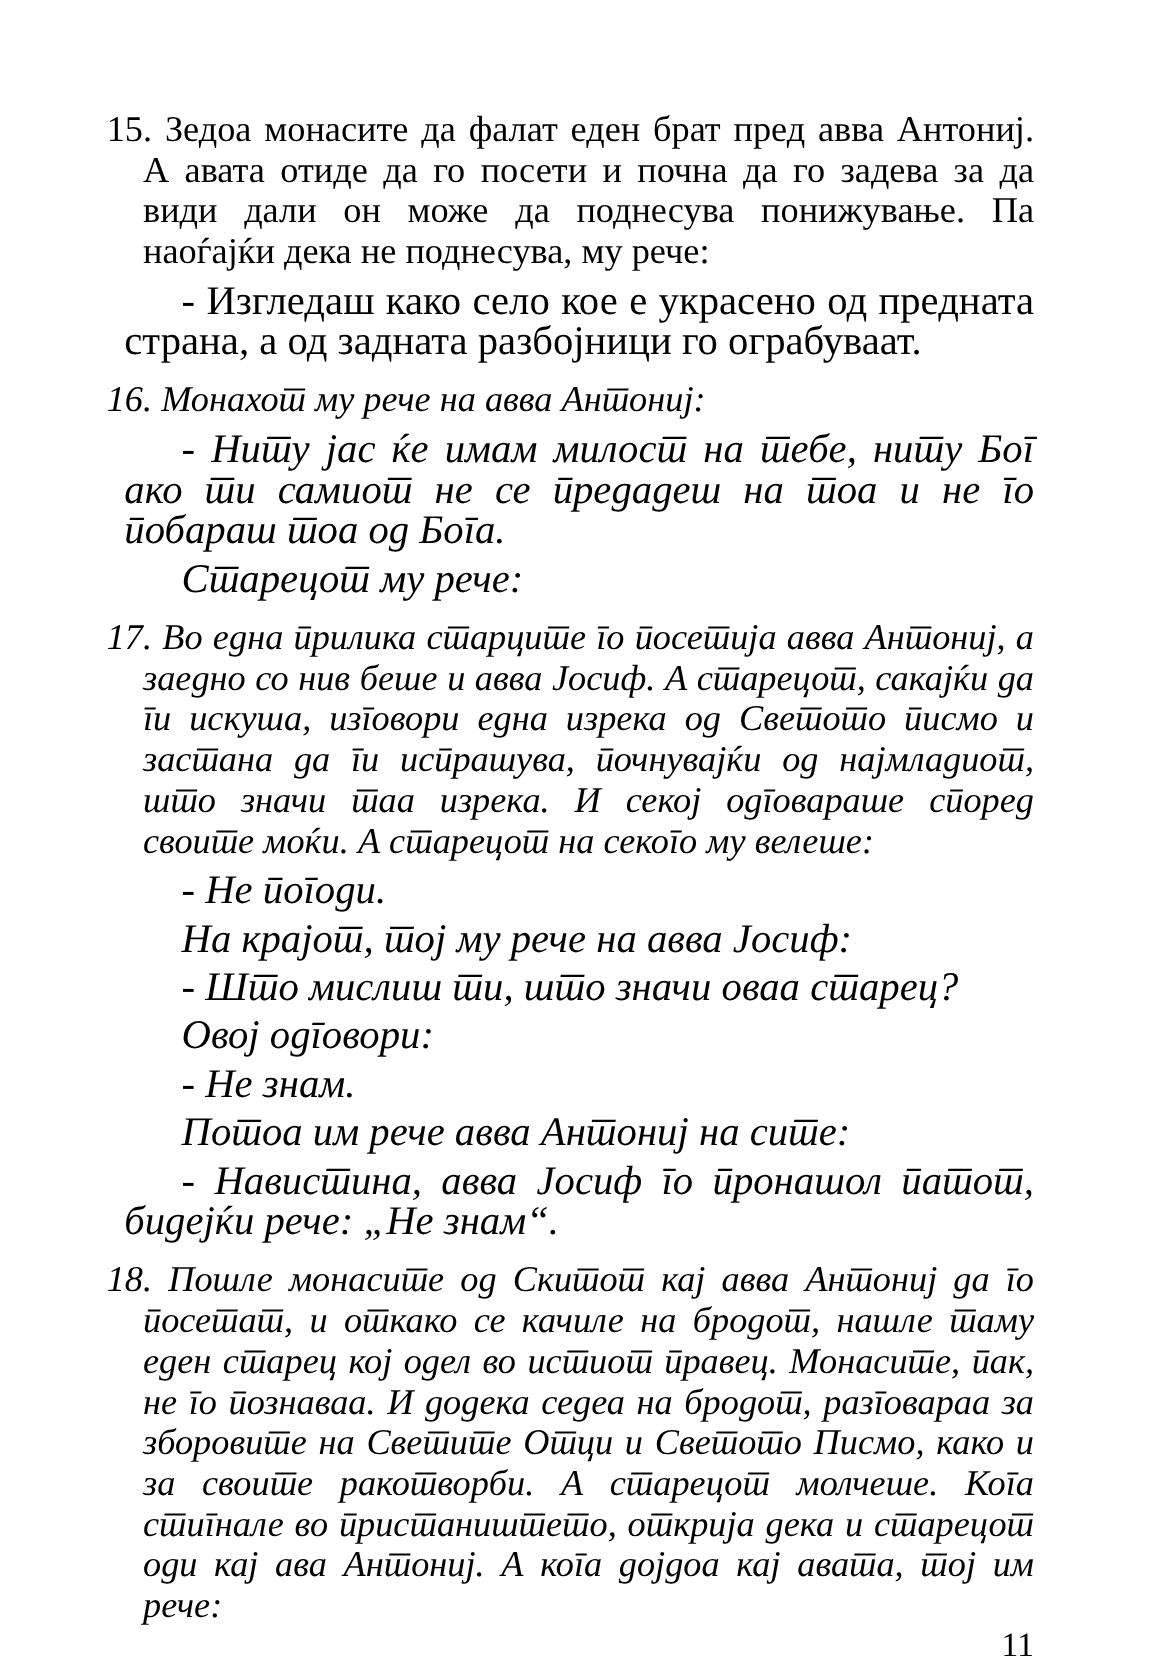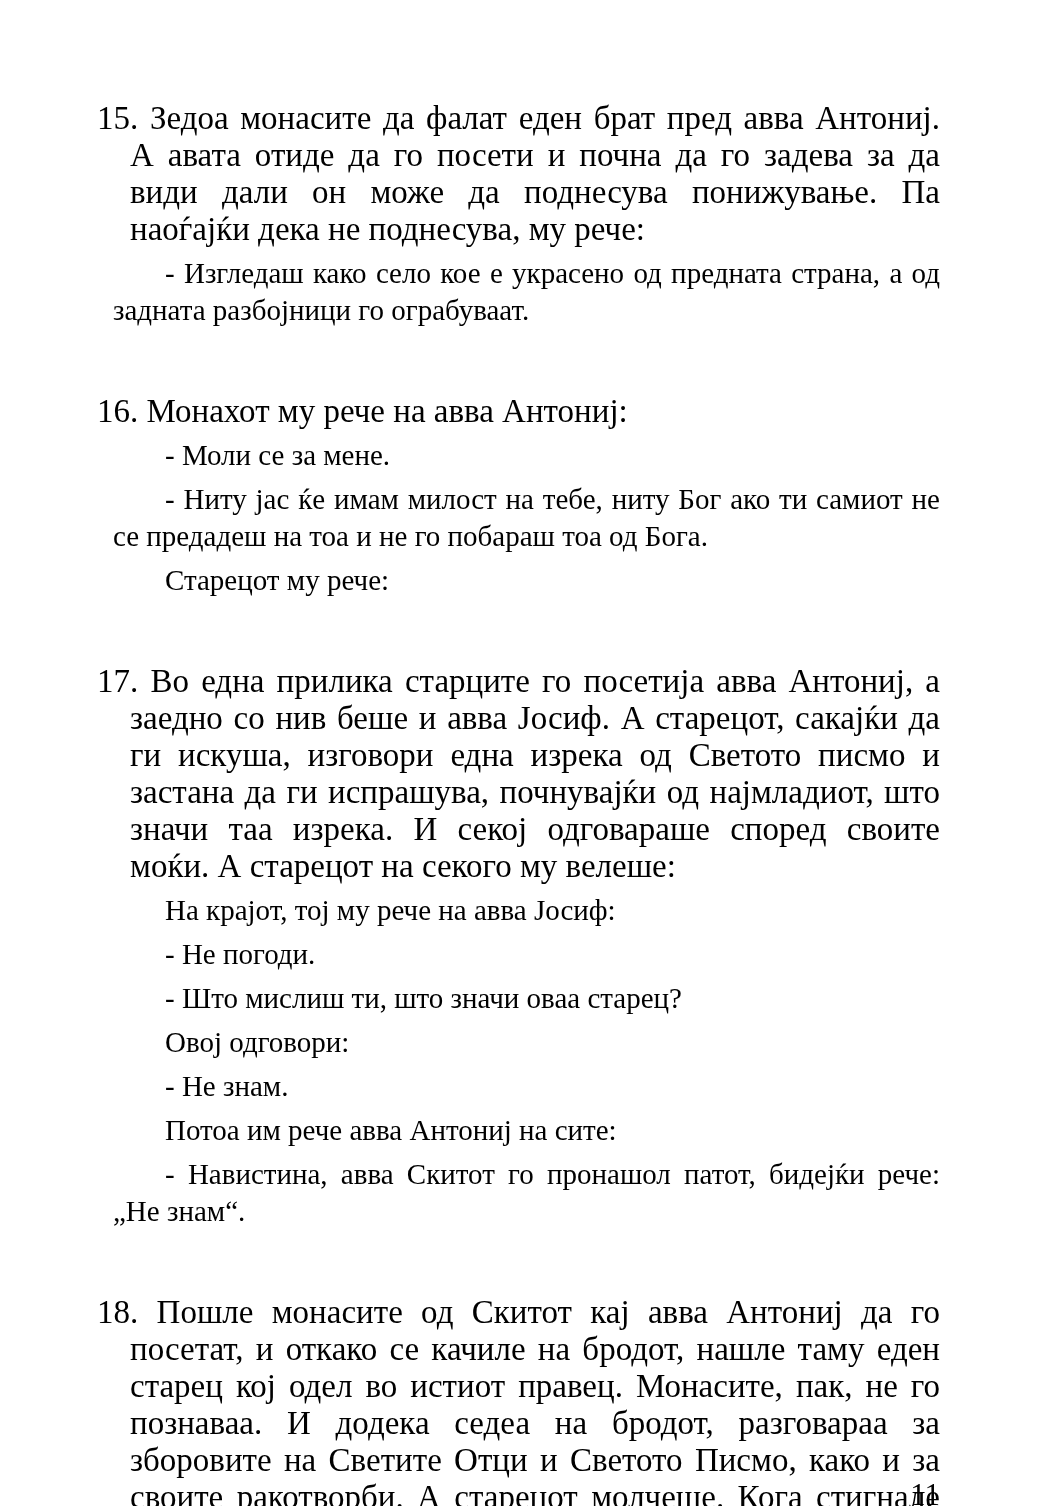--- a/index.html
+++ b/index.html
@@ -16,34 +16,34 @@
     color: #000000;
     overflow: hidden;
   }
   .text-column {
     position: absolute;
     left: 97px;
     top: 100px;
     width: 843px;
   }
   .entry { margin: 0; }
-  .entry + .entry { margin-top: 64px; }
+  .entry + .entry { margin-top: 17px; font-style: italic; }
   .lead {
     margin: 0;
     padding-left: 33px;
     text-indent: -33px;
     text-align: justify;
     font-size: 33px;
     line-height: 37px;
   }
   .dialogue {
     margin: 7px 0 0 16px;
     text-indent: 52px;
     text-align: justify;
-    font-size: 29px;
+    font-size: 37px;
     line-height: 37px;
   }
   .page-number {
     position: absolute;
     top: 1476px;
     right: 118px;
     font-size: 31px;
     line-height: 37px;
   }
 </style>
@@ -52,34 +52,33 @@
 
 <main class="text-column">
 
   <section class="entry">
     <p class="lead"><span class="num">15.</span> <span>Зедоа монасите да фалат еден брат пред авва Антониј. А авата отиде да го посети и почна да го задева за да види дали он може да поднесува понижување. Па наоѓајќи дека не поднесува, му рече:</span></p>
     <p class="dialogue">- Изгледаш како село кое е украсено од предната страна, а од задната разбојници го ограбуваат.</p>
   </section>
 
   <section class="entry">
     <p class="lead"><span class="num">16.</span> <span>Монахот му рече на авва Антониј:</span></p>
-    <p class="dialogue">- Моли се за мене.</p>
     <p class="dialogue">- Ниту јас ќе имам милост на тебе, ниту Бог ако ти самиот не се предадеш на тоа и не го побараш тоа од Бога.</p>
     <p class="dialogue">Старецот му рече:</p>
   </section>
 
   <section class="entry">
     <p class="lead"><span class="num">17.</span> <span>Во една прилика старците го посетија авва Антониј, а заедно со нив беше и авва Јосиф. А старецот, сакајќи да ги искуша, изговори една изрека од Светото писмо и застана да ги испрашува, почнувајќи од најмладиот, што значи таа изрека. И секој одговараше според своите моќи. А старецот на секого му велеше:</span></p>
+    <p class="dialogue">- Не погоди.</p>
     <p class="dialogue">На крајот, тој му рече на авва Јосиф:</p>
-    <p class="dialogue">- Не погоди.</p>
     <p class="dialogue">- Што мислиш ти, што значи оваа старец?</p>
     <p class="dialogue">Овој одговори:</p>
     <p class="dialogue">- Не знам.</p>
     <p class="dialogue">Потоа им рече авва Антониј на сите:</p>
-    <p class="dialogue">- Навистина, авва Скитот го пронашол патот, бидејќи рече: „Не знам“.</p>
+    <p class="dialogue">- Навистина, авва Јосиф го пронашол патот, бидејќи рече: „Не знам“.</p>
   </section>
 
   <section class="entry">
     <p class="lead"><span class="num">18.</span> <span>Пошле монасите од Скитот кај авва Антониј да го посетат, и откако се качиле на бродот, нашле таму еден старец кој одел во истиот правец. Монасите, пак, не го познаваа. И додека седеа на бродот, разговараа за зборовите на Светите Отци и Светото Писмо, како и за своите ракотворби. А старецот молчеше. Кога стигнале во пристаништето, открија дека и старецот оди кај ава Антониј. А кога дојдоа кај авата, тој им рече:</span></p>
   </section>
 
 </main>
 
 <div class="page-number">11</div>
 

